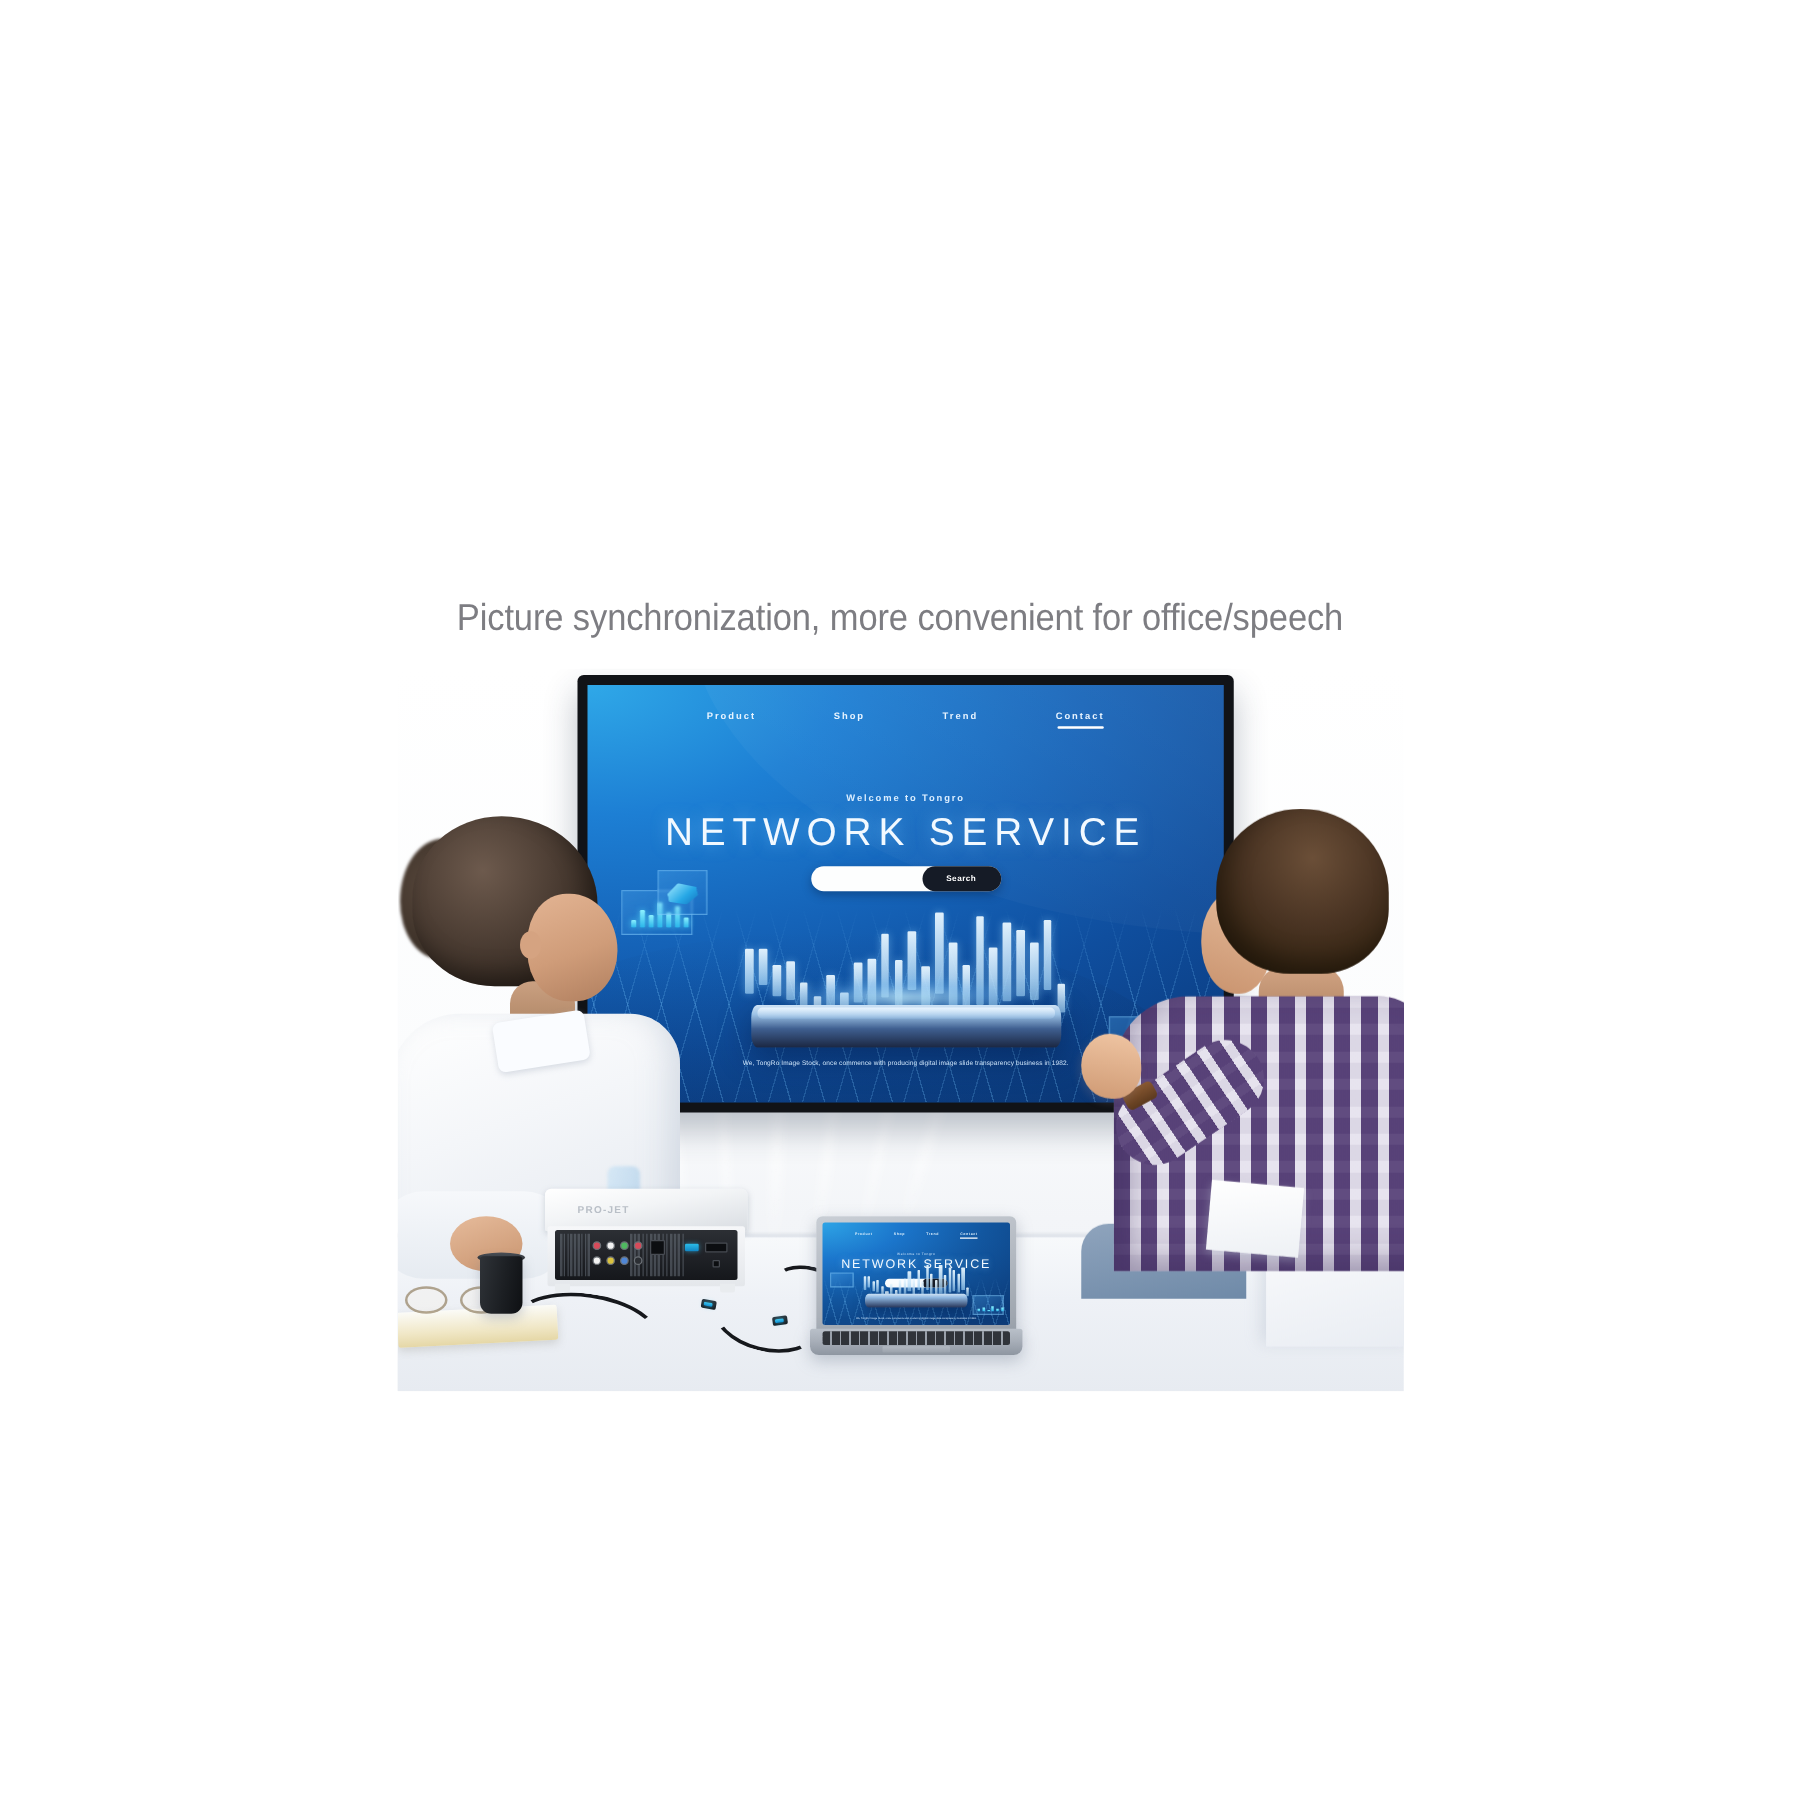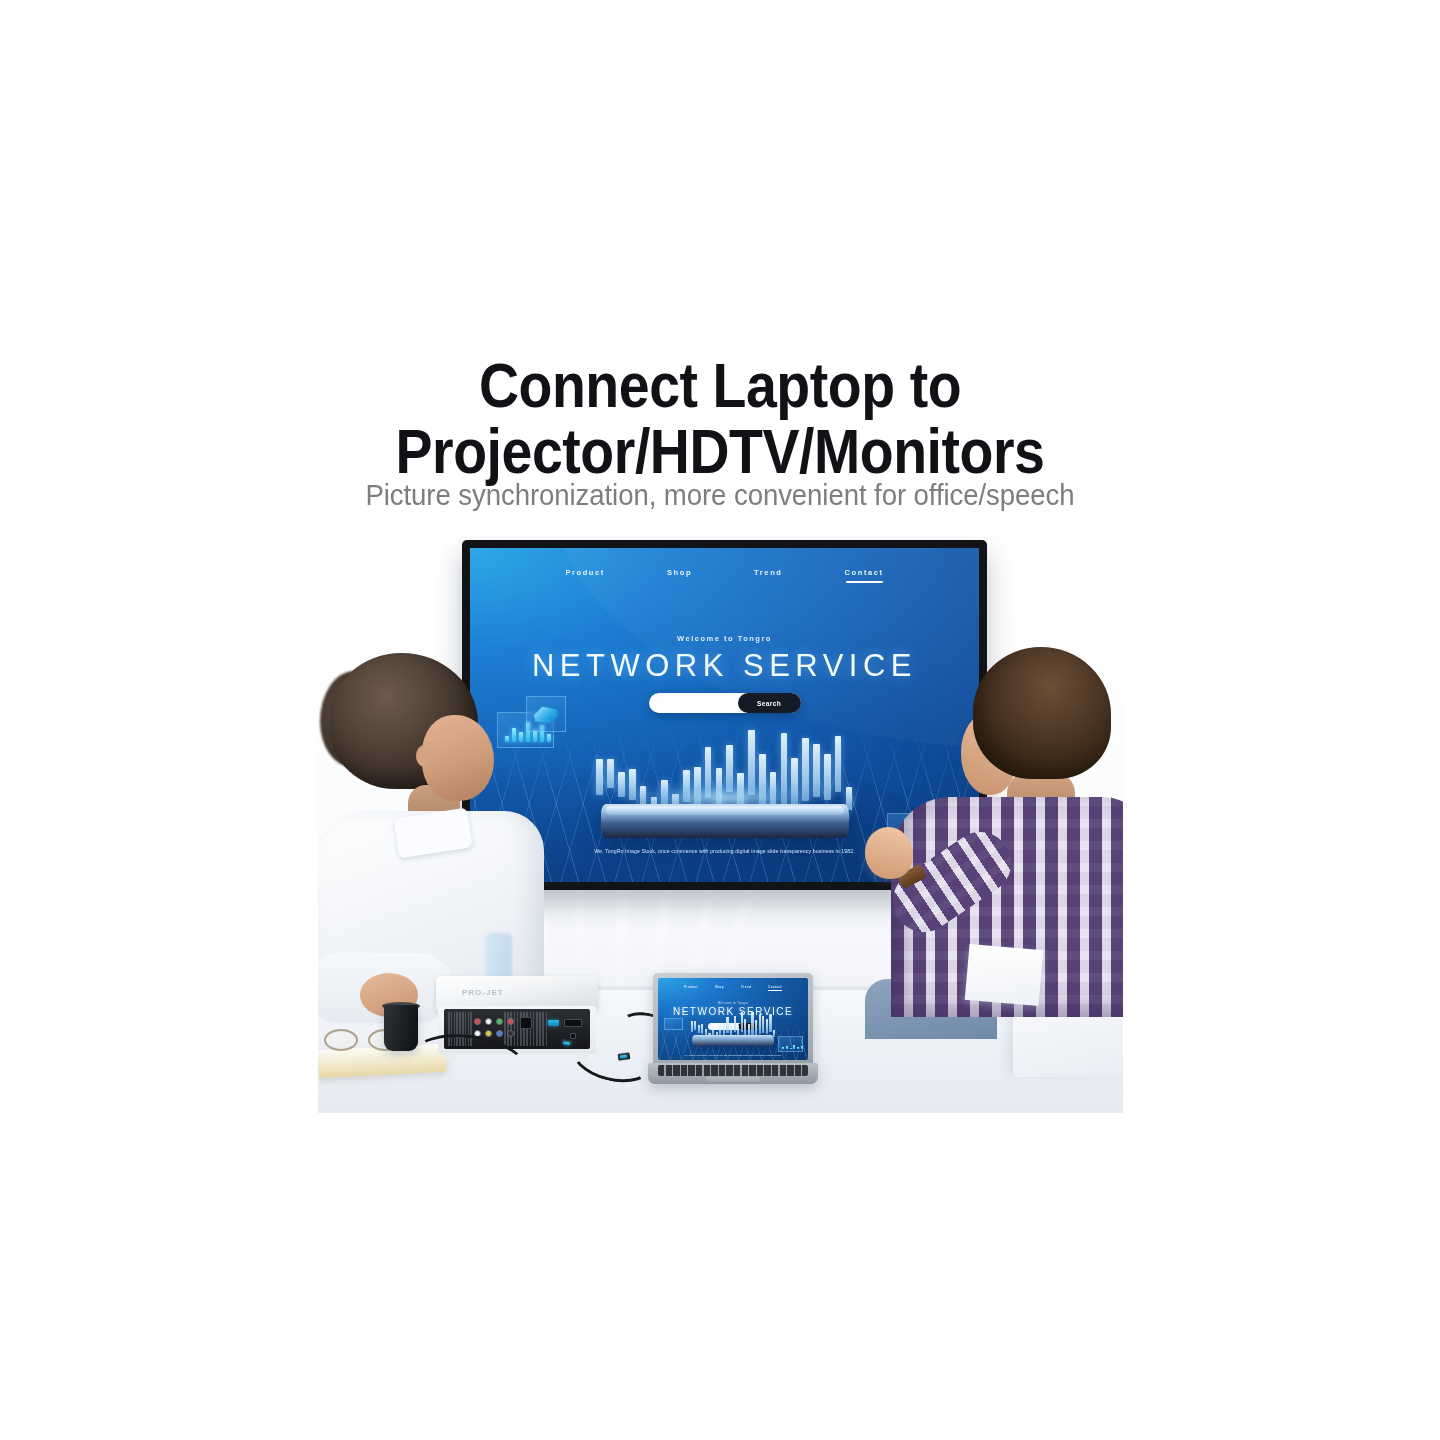--- a/index.html
+++ b/index.html
@@ -180,21 +180,21 @@
     background:linear-gradient(180deg,#8a5a33,#5c3a1e);}
   .pr-jeans{position:absolute;right:140px;top:332px;width:132px;height:60px;
     border-radius:22px 16px 0 0;
     background:linear-gradient(170deg,#8fa4bd,#6f8aa8);}
   .pr-chair{position:absolute;right:6px;top:318px;width:118px;height:112px;
     border-radius:8px 8px 0 0;
     background:linear-gradient(165deg,#fdfdfe,#e9edf3);
     box-shadow:-4px -3px 12px rgba(180,190,205,.42);}
 
   
-  .projector{position:absolute;left:118px;top:441px;width:162px;height:84px;}
+  .projector{position:absolute;left:118px;top:416px;width:162px;height:84px;}
   .proj-top{position:absolute;left:0;top:0;width:162px;height:34px;border-radius:5px 5px 2px 2px;
     background:linear-gradient(170deg,#ffffff 0%,#f2f4f6 44%,#d9dde2 100%);
     box-shadow:0 2px 5px rgba(130,140,155,.35);}
   .proj-logo{position:absolute;left:26px;top:12px;font-size:8px;letter-spacing:1px;
     color:#b9bfc7;font-weight:bold;}
   .proj-body{position:absolute;left:2px;top:30px;width:158px;height:48px;border-radius:2px;
     background:linear-gradient(180deg,#f6f7f9 0%,#e4e7eb 100%);}
   .proj-panel{position:absolute;left:8px;top:33px;width:146px;height:40px;border-radius:2px;
     background:linear-gradient(180deg,#2c2f34,#15171b);overflow:hidden;}
   .vent{position:absolute;top:3px;height:34px;width:1.6px;background:rgba(120,128,140,.45);}
@@ -284,24 +284,20 @@
     filter:blur(1.4px);}
   .papers{position:absolute;right:82px;top:412px;width:74px;height:56px;
     background:linear-gradient(170deg,#ffffff,#eef1f5);transform:rotate(5deg);
     box-shadow:0 3px 8px rgba(180,190,205,.4);}
 </style>
 </head>
 <body>
 
 <div class="page">
 
-  <div class="headline">
-    <div class="line">Connect Laptop to</div>
-    <div class="line">Projector/HDTV/Monitors</div>
-  </div>
   <div class="subhead">Picture synchronization, more convenient for office/speech</div>
 
   <div class="scene">
     <div class="wall"></div>
     <div class="table-edge"></div>
     <div class="table"></div>
 
     <div class="rays" id="rays">
         <span class="ray" style="left: 10px; width: 6px; height: 112px; transform: rotate(-14deg); transform-origin: center top;"></span>
         <span class="ray" style="left: 52px; width: 9px; height: 116px; transform: rotate(-8deg); transform-origin: center top;"></span>

